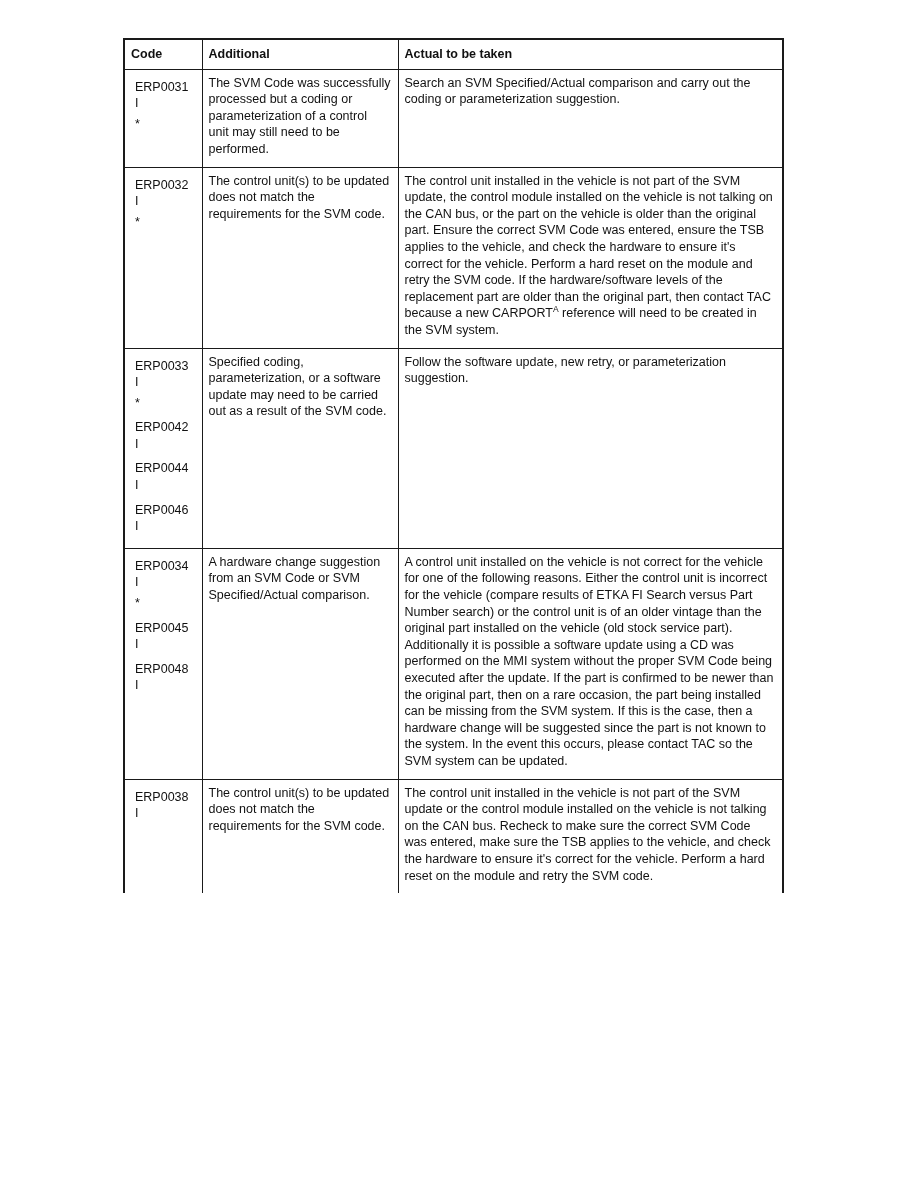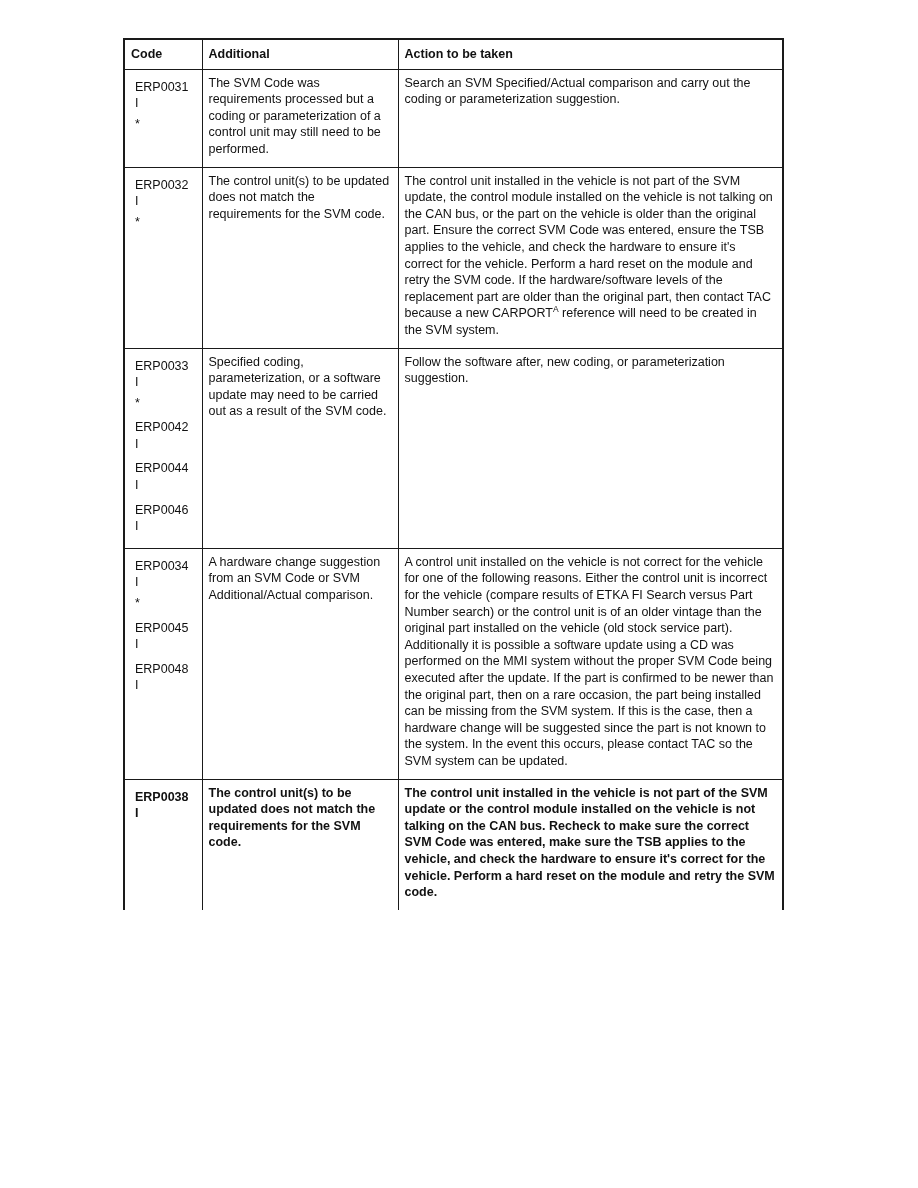--- a/index.html
+++ b/index.html
@@ -35,21 +35,21 @@
     text-align: left;
     padding: 5px 7px 9px 6px;
     line-height: 16.6px;
     word-wrap: break-word;
   }
   table.doc-table th {
     font-weight: bold;
     padding-top: 6px;
     padding-bottom: 6px;
   }
-  tr.last-row td { border-bottom: 0; font-weight: bold; }
+  tr.last-row td { border-bottom: 0; }
   .code-line { margin: 4px; }
   .code-line.gap { margin-top: 8px; }
   sup.ref {
     font-size: 8.5px;
     line-height: 0;
     vertical-align: super;
   }
 </style>
 </head>
 <body>
@@ -58,31 +58,31 @@
   <table class="doc-table">
     <colgroup>
       <col style="width:78px">
       <col style="width:196px">
       <col style="width:385px">
     </colgroup>
     <thead>
       <tr>
         <th>Code</th>
         <th>Additional</th>
-        <th>Action to be taken</th>
+        <th>Actual to be taken</th>
       </tr>
     </thead>
     <tbody>
 
       <tr>
         <td>
           <div class="code-line">ERP0031I</div>
           <div class="code-line">*</div>
         </td>
-        <td>The SVM Code was requirements processed but a coding or parameterization of a control unit may still need to be performed.</td>
+        <td>The SVM Code was successfully processed but a coding or parameterization of a control unit may still need to be performed.</td>
         <td>Search an SVM Specified/Actual comparison and carry out the coding or parameterization suggestion.</td>
       </tr>
 
       <tr>
         <td>
           <div class="code-line">ERP0032I</div>
           <div class="code-line">*</div>
         </td>
         <td>The control unit(s) to be updated does not match the requirements for the SVM code.</td>
         <td><span>The control unit installed in the vehicle is not part of the SVM update, the control module installed on the vehicle is not talking on the CAN bus, or the part on the vehicle is older than the original part. Ensure the correct SVM Code was entered, ensure the TSB applies to the vehicle, and check the hardware to ensure it's correct for the vehicle. Perform a hard reset on the module and retry the SVM code. If the hardware/software levels of the replacement part are older than the original part, then contact TAC because a new CARPORT</span><sup class="ref">A</sup><span> reference will need to be created in the SVM system.</span></td>
@@ -90,31 +90,31 @@
 
       <tr>
         <td>
           <div class="code-line">ERP0033I</div>
           <div class="code-line">*</div>
           <div class="code-line gap">ERP0042I</div>
           <div class="code-line gap">ERP0044I</div>
           <div class="code-line gap">ERP0046I</div>
         </td>
         <td>Specified coding, parameterization, or a software update may need to be carried out as a result of the SVM code.</td>
-        <td>Follow the software after, new coding, or parameterization suggestion.</td>
+        <td>Follow the software update, new retry, or parameterization suggestion.</td>
       </tr>
 
       <tr>
         <td>
           <div class="code-line">ERP0034I</div>
           <div class="code-line">*</div>
           <div class="code-line gap">ERP0045I</div>
           <div class="code-line gap">ERP0048I</div>
         </td>
-        <td>A hardware change suggestion from an SVM Code or SVM Additional/Actual comparison.</td>
+        <td>A hardware change suggestion from an SVM Code or SVM Specified/Actual comparison.</td>
         <td>A control unit installed on the vehicle is not correct for the vehicle for one of the following reasons. Either the control unit is incorrect for the vehicle (compare results of ETKA FI Search versus Part Number search) or the control unit is of an older vintage than the original part installed on the vehicle (old stock service part). Additionally it is possible a software update using a CD was performed on the MMI system without the proper SVM Code being executed after the update. If the part is confirmed to be newer than the original part, then on a rare occasion, the part being installed can be missing from the SVM system. If this is the case, then a hardware change will be suggested since the part is not known to the system.  In the event this occurs, please contact TAC so the SVM system can be updated.</td>
       </tr>
 
       <tr class="last-row">
         <td>
           <div class="code-line">ERP0038I</div>
         </td>
         <td>The control unit(s) to be updated does not match the requirements for the SVM code.</td>
         <td>The control unit installed in the vehicle is not part of the SVM update or the control module installed on the vehicle is not talking on the CAN bus. Recheck to make sure the correct SVM Code was entered, make sure the TSB applies to the vehicle, and check the hardware to ensure it's correct for the vehicle. Perform a hard reset on the module and retry the SVM code.</td>
       </tr>

